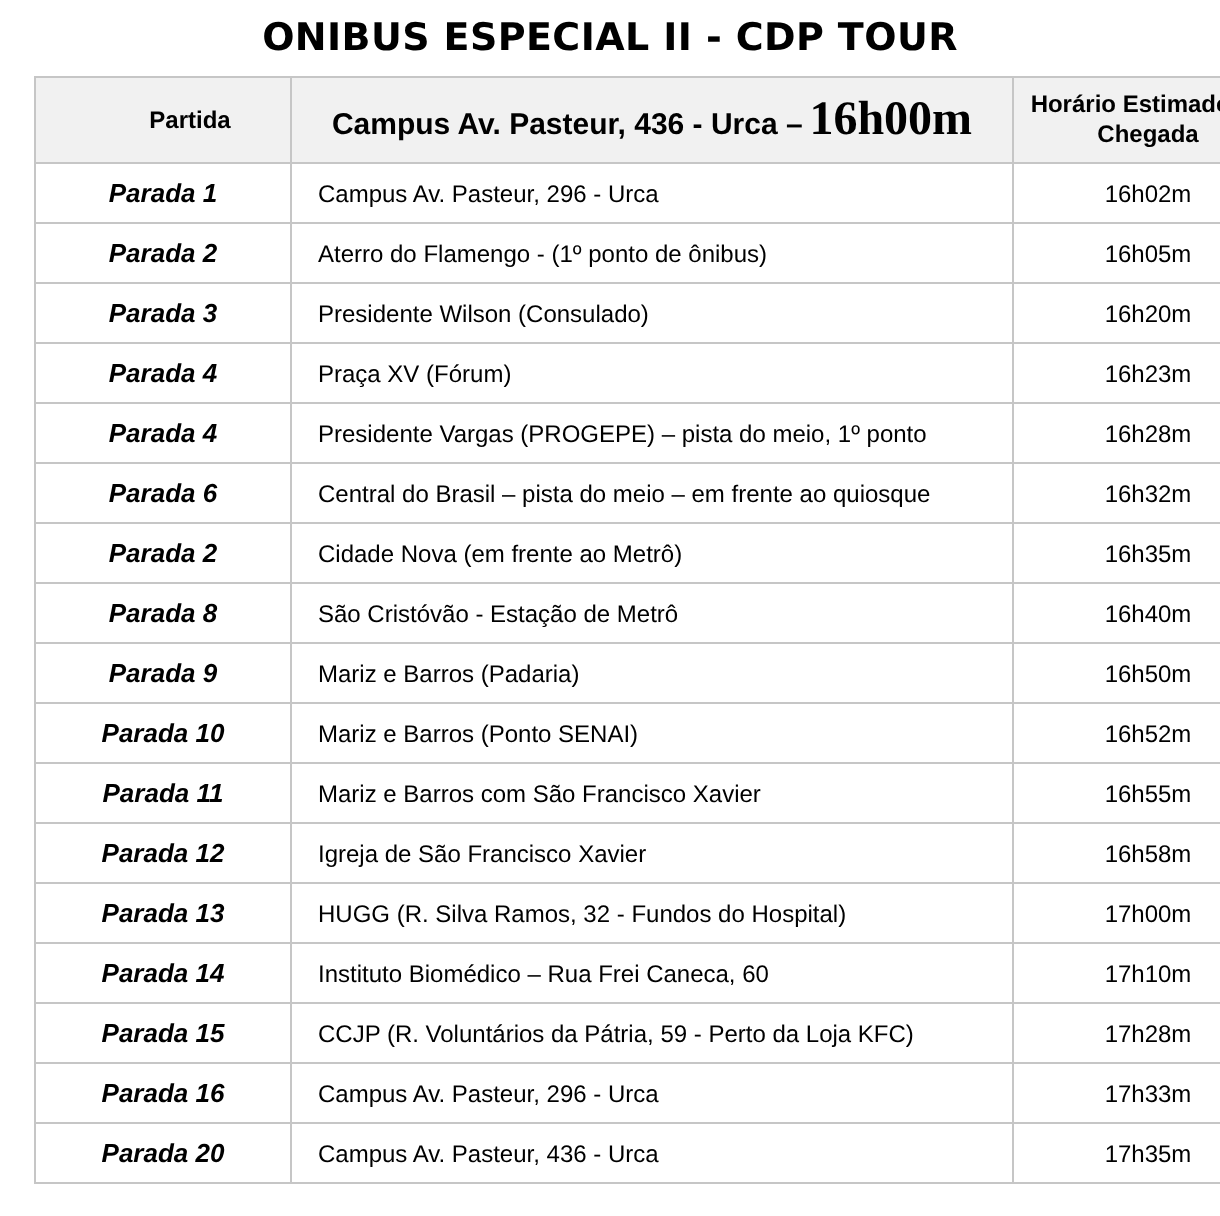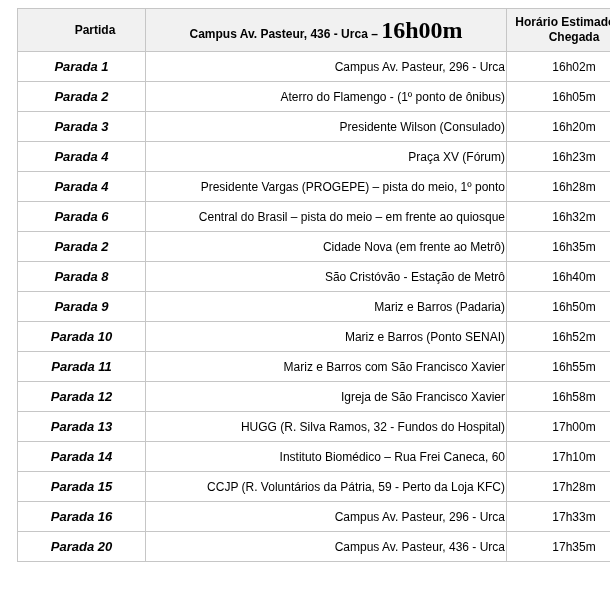--- a/index.html
+++ b/index.html
@@ -37,47 +37,48 @@
   th {
     background: var(--header-bg, #f1f1f1);
     font-size: 12px;
     font-weight: bold;
     text-align: center;
   }
   .col-stop  { width: 98px; padding-left: 28px;  }
   .col-route { width: 358px; }
   .col-time  { width: 122px; }
   th.col-time { white-space: normal; line-height: 1.25; padding: 0 6px; }
-  .route-prefix { font-size: 12px; vertical-align: baseline; }
+  .route-prefix { font-size: 15px; vertical-align: baseline; }
   .big-time {
     font-size: 24px;
     font-weight: bold;
     vertical-align: baseline;
     font-family: Liberation Serif, serif;
   }
   .cell-stop {
     font-weight: bold;
     font-size: 13px;
     text-align: center;
     font-style: italic;
   }
   .cell-location {
     font-size: 12px;
-    text-align: right;
+    text-align: left;
     padding-left: 13px;
   }
   .cell-time {
     font-size: 12px;
     text-align: center;
   }
 </style>
 </head>
 <body>
 
 <div class="page">
+  <h1 class="title">ONIBUS ESPECIAL II - CDP TOUR</h1>
 
   <table class="schedule">
     <thead>
       <tr>
         <th class="col-stop">Partida</th>
         <th class="col-route"><span class="route-prefix">Campus Av. Pasteur, 436 - Urca –</span> <span class="big-time">16h00m</span></th>
         <th class="col-time">Horário Estimado de Chegada</th>
       </tr>
     </thead>
     <tbody>

